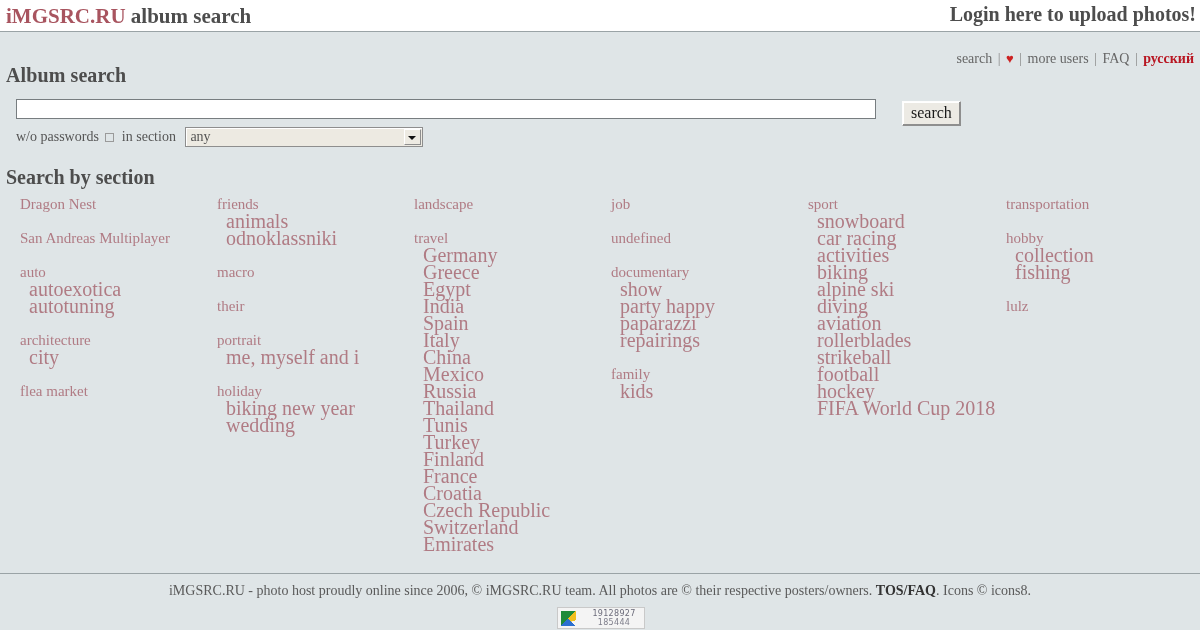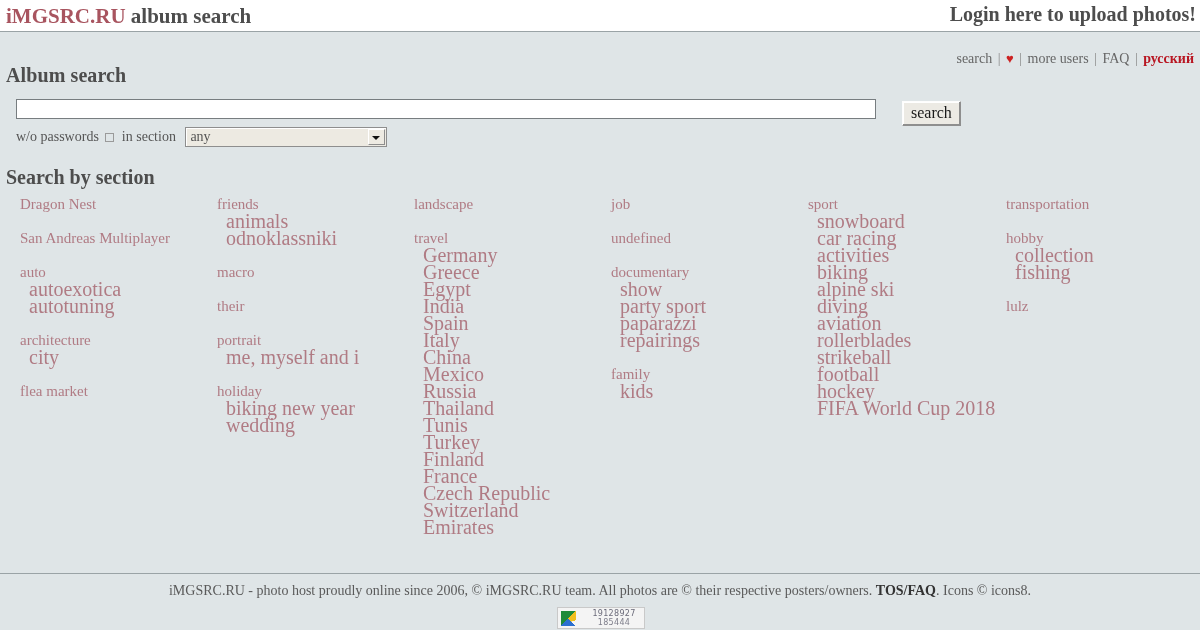--- a/index.html
+++ b/index.html
@@ -142,21 +142,21 @@
     border: 1px solid #9a9a9a;
     background: #dfe5e7;
     vertical-align: middle;
     margin: 0 4px 0 3px;
     box-sizing: border-box;
     cursor: pointer;
   }
   #section-select {
     display: inline-block;
     position: relative;
-    width: 202px;
+    width: 238px;
     height: 20px;
     background: #edeae2;
     border: 1px solid #8e8e8e;
     box-shadow: inset 1px 1px 0 #ffffff;
     box-sizing: border-box;
     vertical-align: middle;
     margin-left: 6px;
     cursor: pointer;
   }
   #section-select .val {
@@ -377,36 +377,37 @@
         <a class="sub" href="#">Spain</a>
         <a class="sub" href="#">Italy</a>
         <a class="sub" href="#">China</a>
         <a class="sub" href="#">Mexico</a>
         <a class="sub" href="#">Russia</a>
         <a class="sub" href="#">Thailand</a>
         <a class="sub" href="#">Tunis</a>
         <a class="sub" href="#">Turkey</a>
         <a class="sub" href="#">Finland</a>
         <a class="sub" href="#">France</a>
+        <a class="sub" href="#">Croatia</a>
         <a class="sub" href="#">Czech Republic</a>
         <a class="sub" href="#">Switzerland</a>
         <a class="sub" href="#">Emirates</a>
       </div>
     </div>
     <div class="col" style="left: 611px;">
       <div class="group">
         <a class="top" href="#">job</a>
       </div>
       <div class="group">
         <a class="top" href="#">undefined</a>
       </div>
       <div class="group">
         <a class="top" href="#">documentary</a>
         <a class="sub" href="#">show</a>
-        <a class="sub" href="#">party sport</a>
+        <a class="sub" href="#">party happy</a>
         <a class="sub" href="#">paparazzi</a>
         <a class="sub" href="#">repairings</a>
       </div>
       <div class="group">
         <a class="top" href="#">family</a>
         <a class="sub" href="#">kids</a>
       </div>
     </div>
     <div class="col" style="left: 808px;">
       <div class="group">

